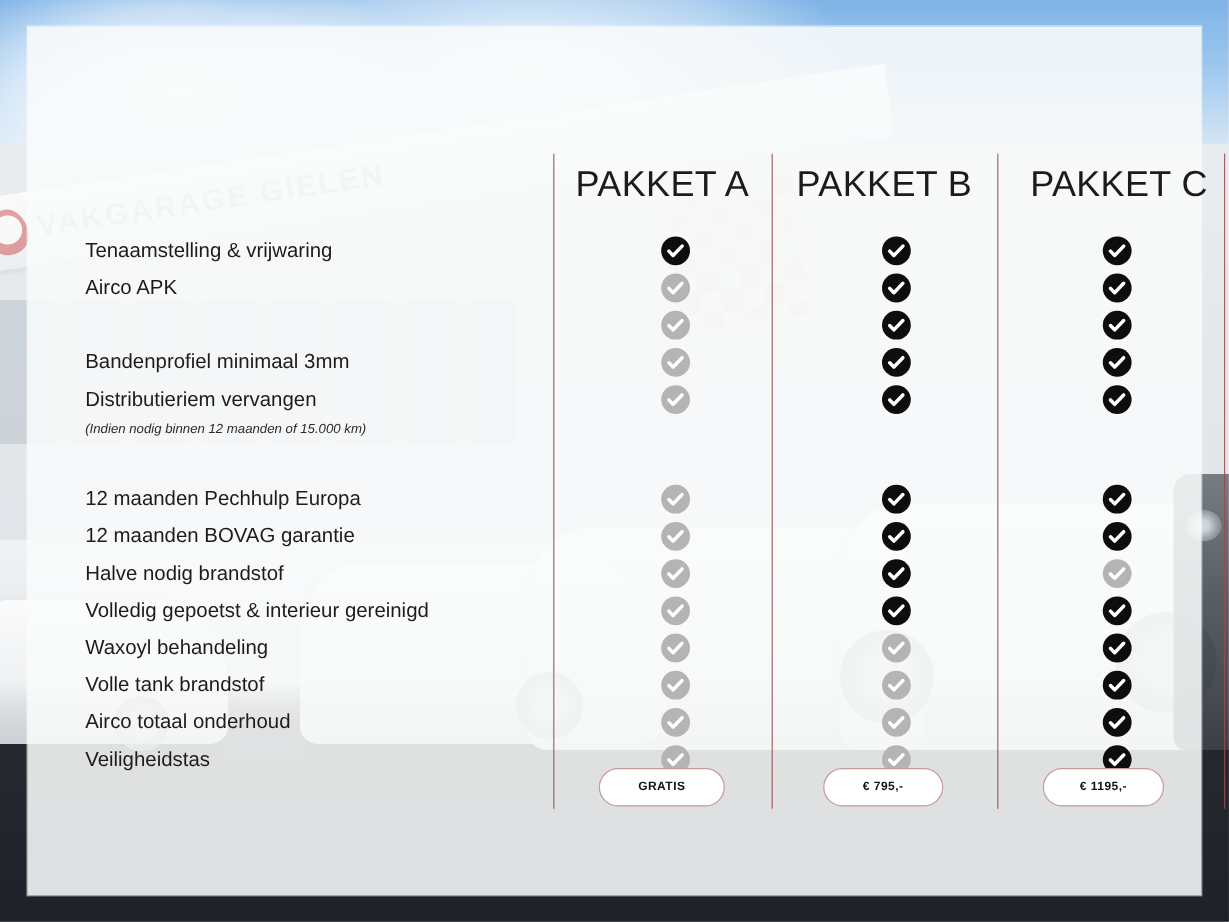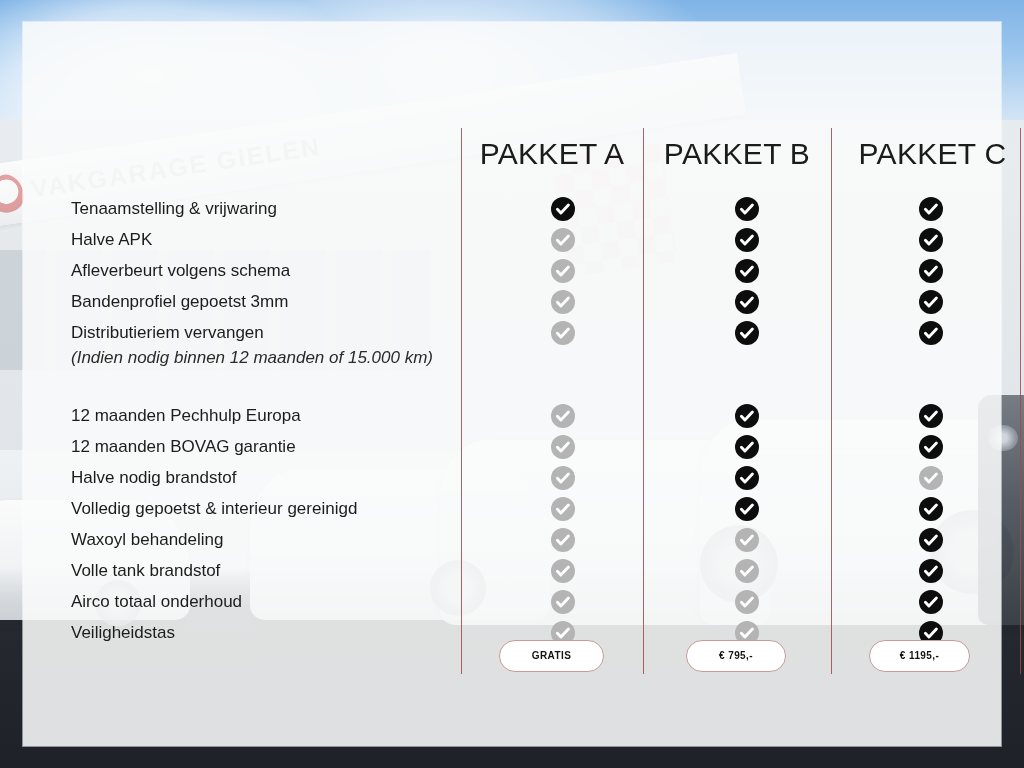--- a/index.html
+++ b/index.html
@@ -96,21 +96,21 @@
   
   #feature-list { position:absolute; left:48px; top:172px; width:950px; }
   .feature-row { position:relative; height:31px; }
   .feature-row.spacer { height:30px; }
   .feature-label {
     position:absolute; left:0; top:0; height:31px; line-height:29px;
     font-size:17px; color:#1c1c1c; white-space:nowrap;
   }
   .feature-note {
     position:absolute; left:0; top:0; height:20px; line-height:18px;
-    font-size:17px; font-style:italic; color:#2a2a2a; white-space:nowrap;
+    font-size:11px; font-style:italic; color:#2a2a2a; white-space:nowrap;
   }
   .feature-row.note-row { height:22px; }
 
   
   .check { position:absolute; top:3px; width:24px; height:24px; border-radius:50%; }
   .check.on  { background:#0d0d0d; }
   .check.off { background:#b4b4b4; }
   .check svg { display:block; width:24px; height:24px; }
   .col-a { left:480px; } .col-b { left:664px; } .col-c { left:848px; }
 
@@ -174,57 +174,56 @@
             <path d="M6.4 12.3l3.5 3.6 7.5-7.8" fill="none" stroke="#ffffff" stroke-width="2.9" stroke-linecap="round" stroke-linejoin="round"></path>
           </svg>
         </div>
         <div class="check col-c on">
           <svg viewBox="0 0 24 24" aria-hidden="true">
             <path d="M6.4 12.3l3.5 3.6 7.5-7.8" fill="none" stroke="#ffffff" stroke-width="2.9" stroke-linecap="round" stroke-linejoin="round"></path>
           </svg>
         </div>
       </div>
       <div class="feature-row">
-        <div class="feature-label">Halve APK</div>
-        <div class="check col-a off">
-          <svg viewBox="0 0 24 24" aria-hidden="true">
-            <path d="M6.4 12.3l3.5 3.6 7.5-7.8" fill="none" stroke="#ffffff" stroke-width="2.9" stroke-linecap="round" stroke-linejoin="round"></path>
-          </svg>
-        </div>
-        <div class="check col-b on">
-          <svg viewBox="0 0 24 24" aria-hidden="true">
-            <path d="M6.4 12.3l3.5 3.6 7.5-7.8" fill="none" stroke="#ffffff" stroke-width="2.9" stroke-linecap="round" stroke-linejoin="round"></path>
-          </svg>
-        </div>
-        <div class="check col-c on">
-          <svg viewBox="0 0 24 24" aria-hidden="true">
-            <path d="M6.4 12.3l3.5 3.6 7.5-7.8" fill="none" stroke="#ffffff" stroke-width="2.9" stroke-linecap="round" stroke-linejoin="round"></path>
-          </svg>
-        </div>
-      </div>
-      <div class="feature-row">
-        <div class="feature-label">Afleverbeurt volgens schema</div>
-        <div class="check col-a off">
-          <svg viewBox="0 0 24 24" aria-hidden="true">
-            <path d="M6.4 12.3l3.5 3.6 7.5-7.8" fill="none" stroke="#ffffff" stroke-width="2.9" stroke-linecap="round" stroke-linejoin="round"></path>
-          </svg>
-        </div>
-        <div class="check col-b on">
-          <svg viewBox="0 0 24 24" aria-hidden="true">
-            <path d="M6.4 12.3l3.5 3.6 7.5-7.8" fill="none" stroke="#ffffff" stroke-width="2.9" stroke-linecap="round" stroke-linejoin="round"></path>
-          </svg>
-        </div>
-        <div class="check col-c on">
-          <svg viewBox="0 0 24 24" aria-hidden="true">
-            <path d="M6.4 12.3l3.5 3.6 7.5-7.8" fill="none" stroke="#ffffff" stroke-width="2.9" stroke-linecap="round" stroke-linejoin="round"></path>
-          </svg>
-        </div>
-      </div>
-      <div class="feature-row">
-        <div class="feature-label">Bandenprofiel gepoetst 3mm</div>
+        <div class="feature-label">Airco APK</div>
+        <div class="check col-a off">
+          <svg viewBox="0 0 24 24" aria-hidden="true">
+            <path d="M6.4 12.3l3.5 3.6 7.5-7.8" fill="none" stroke="#ffffff" stroke-width="2.9" stroke-linecap="round" stroke-linejoin="round"></path>
+          </svg>
+        </div>
+        <div class="check col-b on">
+          <svg viewBox="0 0 24 24" aria-hidden="true">
+            <path d="M6.4 12.3l3.5 3.6 7.5-7.8" fill="none" stroke="#ffffff" stroke-width="2.9" stroke-linecap="round" stroke-linejoin="round"></path>
+          </svg>
+        </div>
+        <div class="check col-c on">
+          <svg viewBox="0 0 24 24" aria-hidden="true">
+            <path d="M6.4 12.3l3.5 3.6 7.5-7.8" fill="none" stroke="#ffffff" stroke-width="2.9" stroke-linecap="round" stroke-linejoin="round"></path>
+          </svg>
+        </div>
+      </div>
+      <div class="feature-row">
+        <div class="check col-a off">
+          <svg viewBox="0 0 24 24" aria-hidden="true">
+            <path d="M6.4 12.3l3.5 3.6 7.5-7.8" fill="none" stroke="#ffffff" stroke-width="2.9" stroke-linecap="round" stroke-linejoin="round"></path>
+          </svg>
+        </div>
+        <div class="check col-b on">
+          <svg viewBox="0 0 24 24" aria-hidden="true">
+            <path d="M6.4 12.3l3.5 3.6 7.5-7.8" fill="none" stroke="#ffffff" stroke-width="2.9" stroke-linecap="round" stroke-linejoin="round"></path>
+          </svg>
+        </div>
+        <div class="check col-c on">
+          <svg viewBox="0 0 24 24" aria-hidden="true">
+            <path d="M6.4 12.3l3.5 3.6 7.5-7.8" fill="none" stroke="#ffffff" stroke-width="2.9" stroke-linecap="round" stroke-linejoin="round"></path>
+          </svg>
+        </div>
+      </div>
+      <div class="feature-row">
+        <div class="feature-label">Bandenprofiel minimaal 3mm</div>
         <div class="check col-a off">
           <svg viewBox="0 0 24 24" aria-hidden="true">
             <path d="M6.4 12.3l3.5 3.6 7.5-7.8" fill="none" stroke="#ffffff" stroke-width="2.9" stroke-linecap="round" stroke-linejoin="round"></path>
           </svg>
         </div>
         <div class="check col-b on">
           <svg viewBox="0 0 24 24" aria-hidden="true">
             <path d="M6.4 12.3l3.5 3.6 7.5-7.8" fill="none" stroke="#ffffff" stroke-width="2.9" stroke-linecap="round" stroke-linejoin="round"></path>
           </svg>
         </div>

